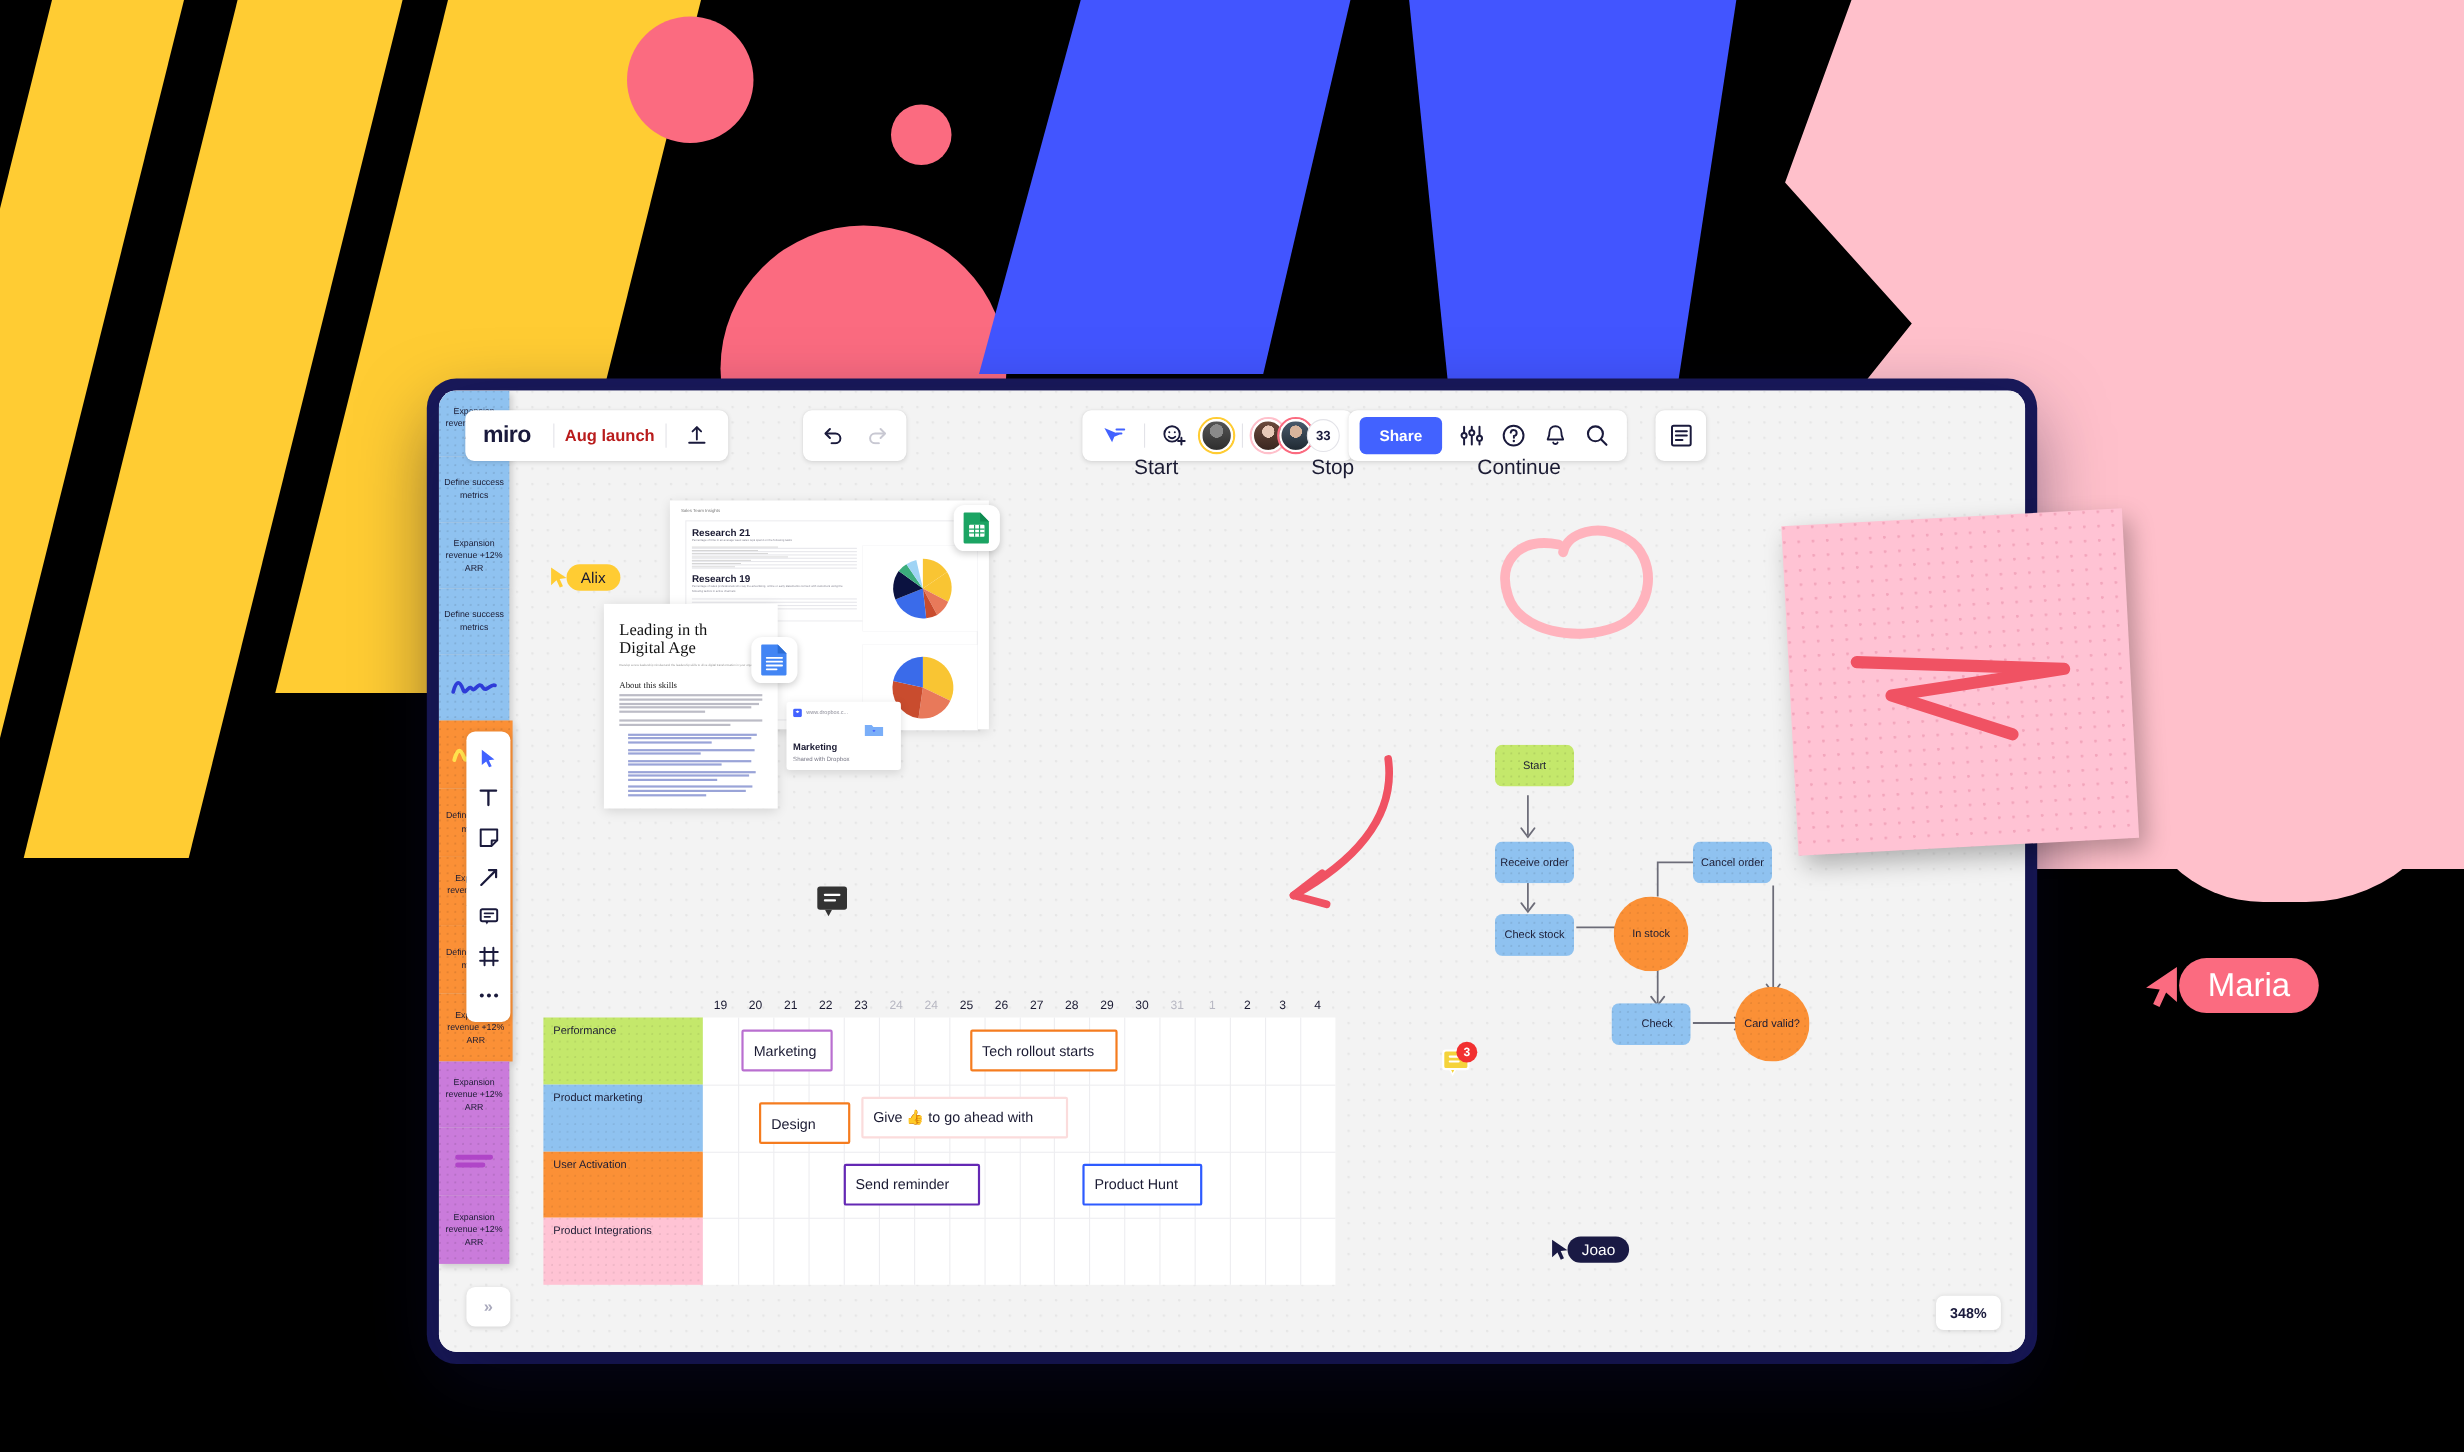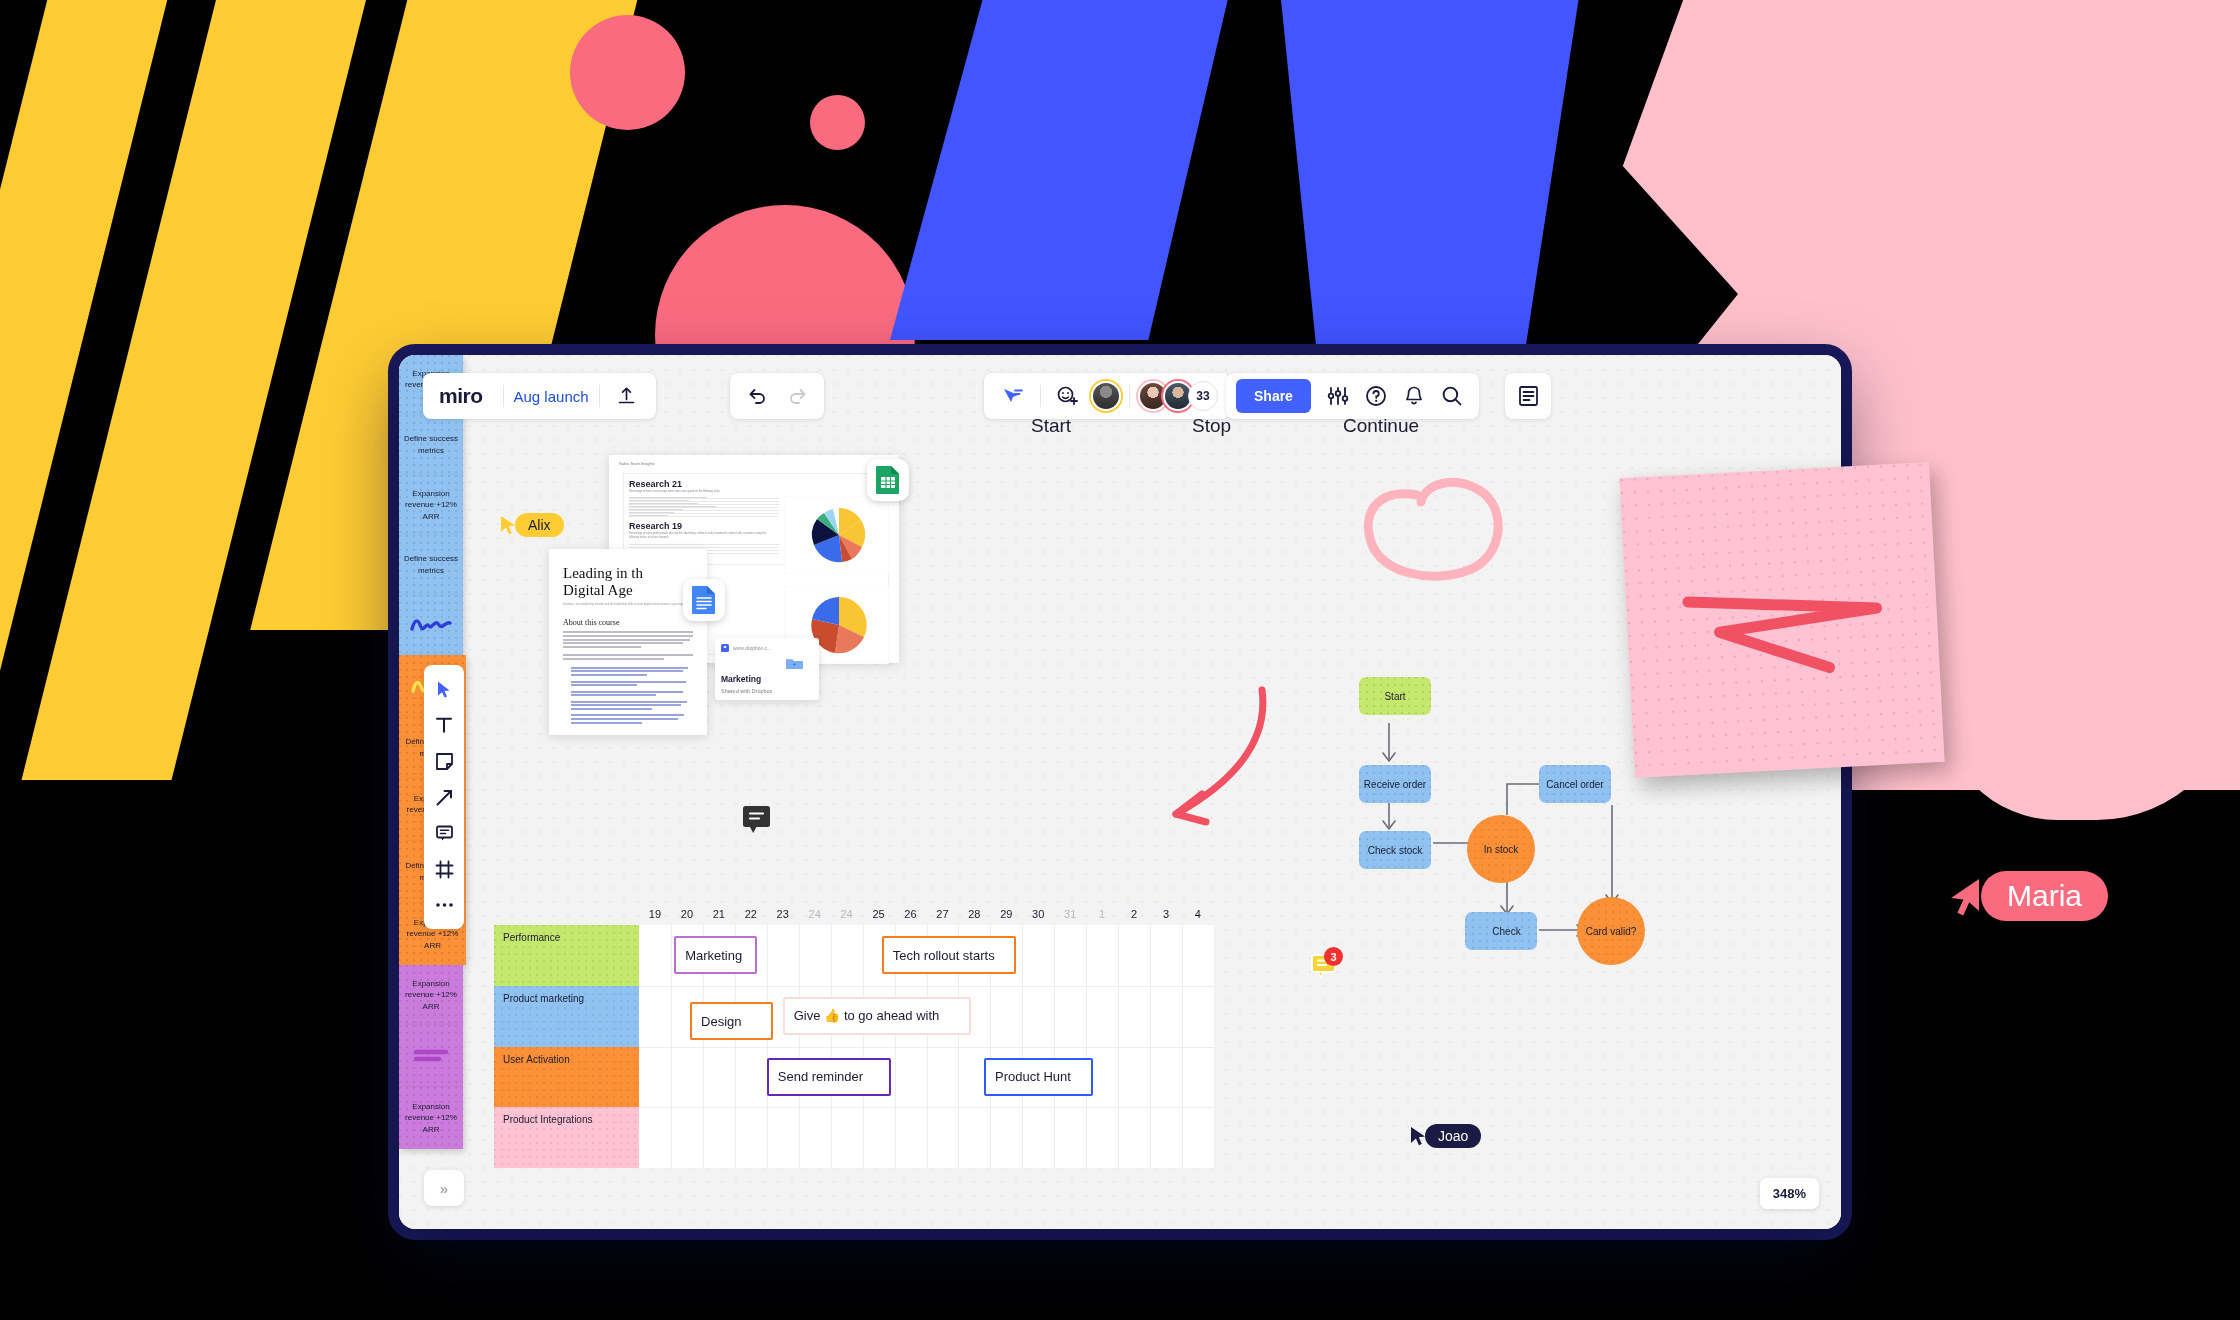--- a/index.html
+++ b/index.html
@@ -33,21 +33,21 @@
          display:flex; align-items:center; }
   #bar-left { left:24px; top:18px; height:46px; padding:0 12px; gap:0; }
   #bar-undo { left:331px; top:18px; height:46px; padding:0 10px; gap:6px; }
   #bar-users { left:585px; top:18px; height:46px; padding:0 12px; gap:0; }
   #bar-actions { left:827px; top:18px; height:46px; padding:0 10px; gap:4px; }
   #bar-docs  { left:1106px; top:18px; height:46px; width:46px; justify-content:center; }
 
   .logo { font-family:"Liberation Sans", sans-serif; font-weight:700; font-size:21px;
           letter-spacing:-.5px; color:#1A1A3C; padding:0 10px 0 4px; }
   .vdiv { width:1px; height:22px; background:#E3E3E8; margin:0 10px; }
-  .boardname { font-size:15px; font-weight:400; color:#1d4ed8; white-space:nowrap; }
+  .boardname { font-size:15px; font-weight:700; color:#b91c1c; white-space:nowrap; }
   .ibtn { width:34px; height:34px; display:flex; align-items:center; justify-content:center;
           border-radius:6px; cursor:pointer; }
   .ibtn svg { display:block; }
 
   .avatar { width:30px; height:30px; border-radius:50%; display:inline-block;
             background-size:cover; border:2.5px solid #fff; }
   .av-ring { padding:0; border-radius:50%; display:flex; }
   .count { width:30px; height:30px; border-radius:50%; background:#fff;
            border:1.5px solid #E3E3E8; font-size:12px; font-weight:700; color:#1A1A3C;
            display:flex; align-items:center; justify-content:center; }
@@ -361,21 +361,21 @@
             </svg>
         </div>
       </div>
 
       <div class="sheet" style="left:150px;top:194px;width:158px;height:186px;">
         <div style="padding:16px 0 0 14px;font-family:'Liberation Serif',serif;font-size:15px;line-height:1.12;color:#111;">
           <div>Leading in th</div>
           <div>Digital Age</div>
         </div>
         <div style="font-size:2.7px;color:#999;padding:4px 14px 0;line-height:1.6;">Develop a new leadership mindset and the leadership skills to drive digital transformation in your organization</div>
-        <div style="font-family:'Liberation Serif',serif;font-size:8px;color:#222;padding:11px 0 0 14px;">About this course</div>
+        <div style="font-family:'Liberation Serif',serif;font-size:8px;color:#222;padding:11px 0 0 14px;">About this skills</div>
         <div style="padding:4px 14px 0;">
           <div style="height:2px;background:#bcbcc6;margin-bottom:1.8px;width:100%;"></div>
           <div style="height:2px;background:#bcbcc6;margin-bottom:1.8px;width:100%;"></div>
           <div style="height:2px;background:#bcbcc6;margin-bottom:1.8px;width:98%;"></div>
           <div style="height:2px;background:#bcbcc6;margin-bottom:1.8px;width:92%;"></div>
           <div style="height:2px;background:#bcbcc6;margin-bottom:6px;width:60%;"></div>
           <div style="height:2px;background:#bcbcc6;margin-bottom:1.8px;width:100%;"></div>
           <div style="height:2px;background:#bcbcc6;margin-bottom:7px;width:78%;"></div>
           <div style="margin-left:8px;">
             <div style="height:2px;background:#9aa4d8;margin-bottom:1.6px;width:96%;"></div>

